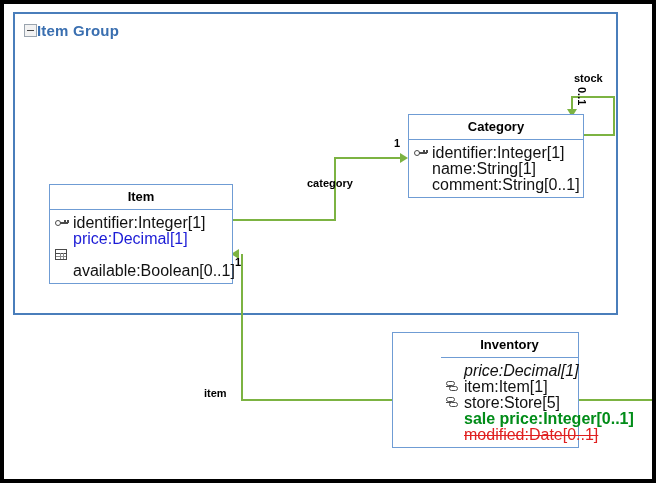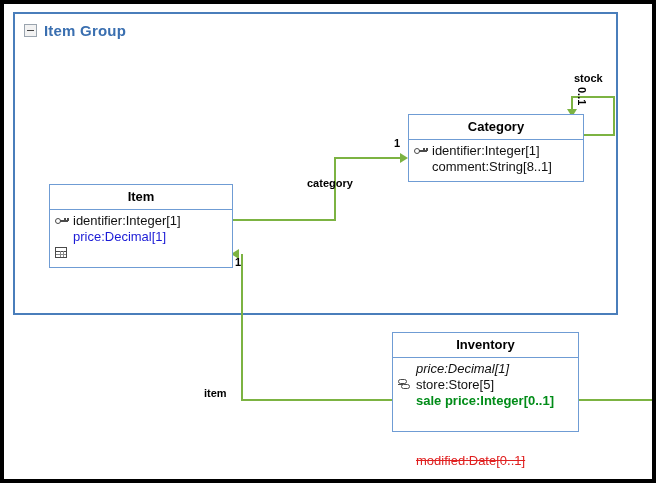--- a/index.html
+++ b/index.html
@@ -3,32 +3,32 @@
 <meta charset="utf-8">
 <style>
   html,body{margin:0;padding:0;background:#000;}
   body{width:656px;height:483px;overflow:hidden;font-family:"Liberation Sans",sans-serif;}
 
   #canvas{position:absolute;left:4px;top:4px;width:648px;height:475px;background:#ffffff;overflow:hidden;}
 
   
   #group-panel{position:absolute;left:9px;top:8px;width:605px;height:303px;
                border:2px solid #4a7ebb;background:#ffffff;box-sizing:border-box;}
-  #group-header{position:absolute;left:9px;top:8px;display:flex;align-items:center;gap:7px;}
+  #group-header{position:absolute;left:9px;top:8px;display:flex;align-items:center;gap:0;}
   .collapse-box{width:13px;height:13px;border:1px solid #9aa4ae;background:#f2f2f2;
                 position:relative;box-sizing:border-box;}
   .collapse-box::after{content:"";position:absolute;left:2px;top:5px;width:7px;height:1px;background:#444;}
   #group-title{color:#3a6fb0;font-weight:bold;font-size:15px;letter-spacing:.2px;}
 
   
   .uml-class{position:absolute;border:1px solid #6f9cd4;background:#ffffff;box-sizing:border-box;}
   .uml-title{text-align:center;font-weight:bold;font-size:13px;color:#000;
              padding:4px 0 5px;border-bottom:1px solid #6f9cd4;background:#fff;}
   .uml-attrs{padding:4px 2px 5px 4px;}
-  .attr{display:flex;align-items:flex-start;height:16px;font-size:13px;color:#111;white-space:nowrap;}
+  .attr{display:flex;align-items:flex-end;height:16px;font-size:16px;color:#111;white-space:nowrap;}
   .attr .ic{width:16px;min-width:16px;height:14px;margin-right:3px;position:relative;display:inline-block;}
   .attr .tx{line-height:14px;}
   .attr.noicon .ic{visibility:hidden;}
 
   .tx.blue{color:#1b1bd6;}
   .tx.italic{font-style:italic;}
   .tx.green{color:#018c18;font-weight:bold;}
   .tx.redstrike{color:#e02020;text-decoration:line-through;margin-top:44px;}
 
   
@@ -124,59 +124,77 @@
       <div class="attr">
         <span class="ic">
             <span class="icon-grid">
               <span class="hb"></span>
               <span class="hb2"></span>
               <span class="vb"></span>
               <span class="vb2"></span>
             </span>
           </span>
       </div>
+      <div class="attr noicon">
+        <span class="ic"></span>
+        <span class="tx">available:Boolean[0..1]</span>
+      </div>
     </div>
   </div>
 
   <div class="uml-class" id="class-category" style="left:404px;top:110px;width:176px;">
     <div class="uml-title">Category</div>
     <div class="uml-attrs">
       <div class="attr">
         <span class="ic">
             <span class="icon-key">
               <span class="ring"></span>
               <span class="shaft"></span>
               <span class="t1"></span>
               <span class="t2"></span>
             </span>
           </span>
         <span class="tx">identifier:Integer[1]</span>
       </div>
       <div class="attr noicon">
         <span class="ic"></span>
-        <span class="tx">comment:String[8..1]</span>
-      </div>
-    </div>
-  </div>
-
-  <div class="uml-class" id="class-inventory" style="left:388px;top:328px;width:187px;">
+        <span class="tx">name:String[1]</span>
+      </div>
+      <div class="attr noicon">
+        <span class="ic"></span>
+        <span class="tx">comment:String[0..1]</span>
+      </div>
+    </div>
+  </div>
+
+  <div class="uml-class" id="class-inventory" style="left:388px;top:328px;width:187px;padding-left:48px;">
     <div class="uml-title">Inventory</div>
     <div class="uml-attrs">
       <div class="attr noicon">
         <span class="ic"></span>
         <span class="tx italic">price:Decimal[1]</span>
       </div>
       <div class="attr">
         <span class="ic">
             <span class="icon-link">
               <span class="r1"></span>
               <span class="r2"></span>
               <span class="bar"></span>
             </span>
           </span>
+        <span class="tx">item:Item[1]</span>
+      </div>
+      <div class="attr">
+        <span class="ic">
+            <span class="icon-link">
+              <span class="r1"></span>
+              <span class="r2"></span>
+              <span class="bar"></span>
+            </span>
+          </span>
         <span class="tx">store:Store[5]</span>
       </div>
       <div class="attr noicon">
         <span class="ic"></span>
         <span class="tx green">sale price:Integer[0..1]</span>
       </div>
       <div class="attr noicon">
         <span class="ic"></span>
         <span class="tx redstrike">modified:Date[0..1]</span>
       </div>

